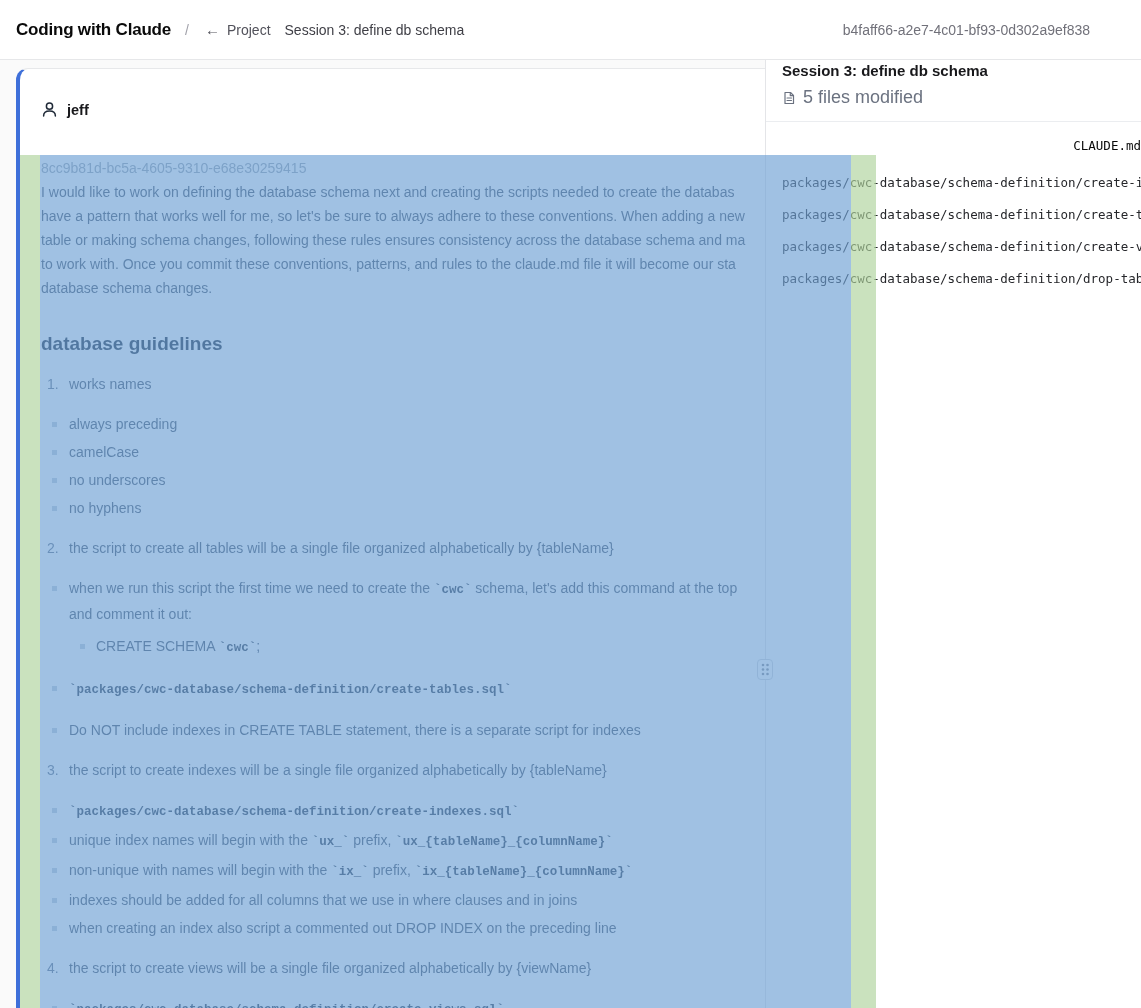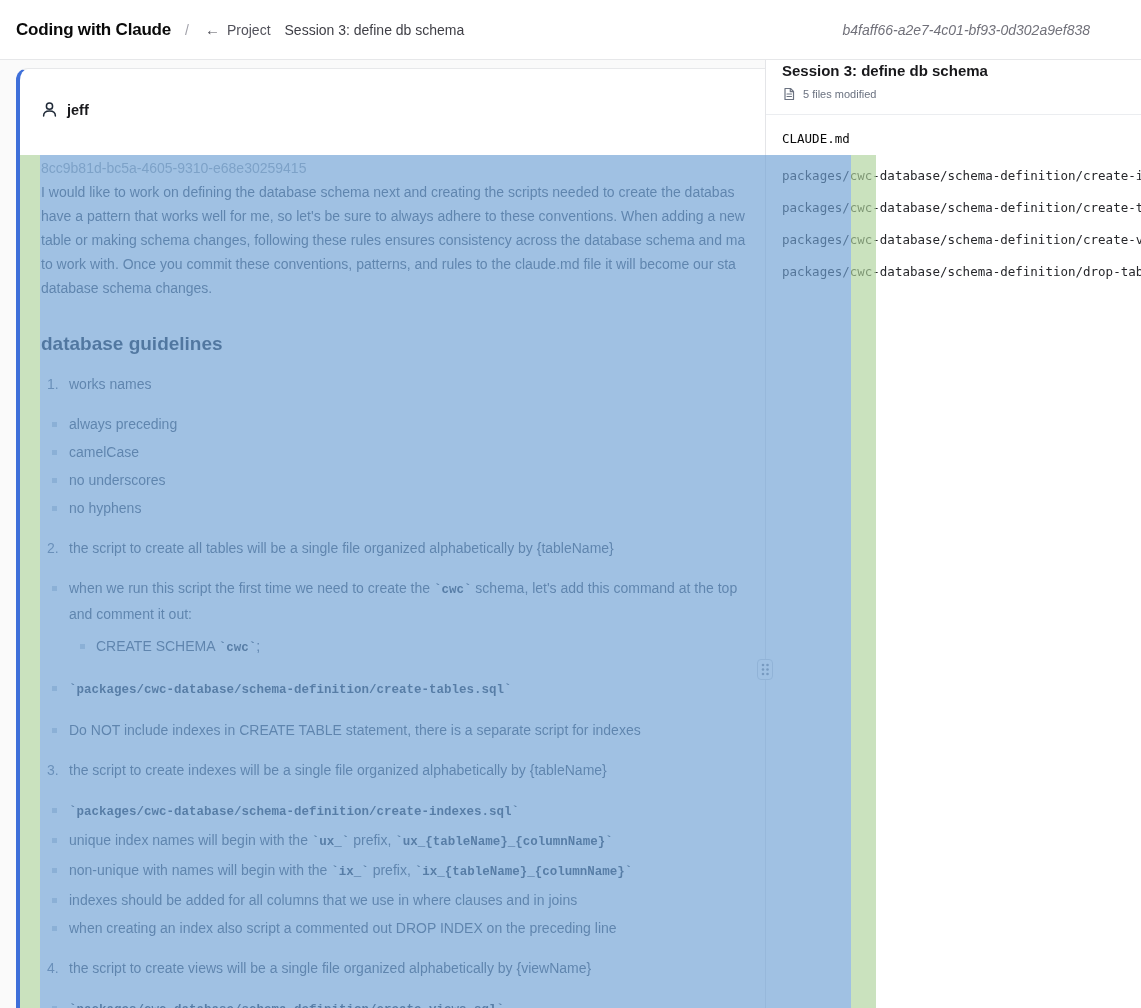--- a/index.html
+++ b/index.html
@@ -16,21 +16,21 @@
     position:absolute; top:0; left:0; right:0; height:60px;
     background:#ffffff; border-bottom:1px solid #e6e7e9;
     display:flex; align-items:center; padding:0 16px; z-index:60;
   }
   .app-title { font-size:17px; font-weight:700; color:#0a0a0a; letter-spacing:-0.2px; }
   .crumb-sep { margin-left:14px; color:#a1a1aa; font-size:14px; }
   .back-link { margin-left:16px; display:flex; align-items:center; gap:7px;
                color:#52525b; font-size:14px; cursor:pointer; }
   .back-arrow { font-size:15px; line-height:1; color:#52525b; }
   .crumb-session { margin-left:14px; color:#3f3f46; font-size:14px; }
-  .uuid { margin-left:auto; padding-right:35px; color:#71717a; font-size:14px;font-style:italic; }
+  .uuid { margin-left:auto; padding-right:35px; color:#71717a; font-size:14px; }
 
   
   .card {
     position:absolute; left:16px; top:68px; right:0; bottom:-20px;
     background:#ffffff;
     border:1px solid #e7e8ea;
     border-left:4px solid #3e6fd9;
     border-top-left-radius:12px;
     z-index:1;
   }
@@ -70,23 +70,23 @@
   }
 
   
   .panel {
     position:absolute; left:765px; top:48px; right:0; bottom:0;
     background:#ffffff; border-left:1px solid #e4e5e8; z-index:20;
   }
   .panel-head { padding:14px 16px 13px; border-bottom:1px solid #ebedf0; }
   .panel-title { font-size:15px; font-weight:700; color:#18181b; }
   .panel-sub { margin-top:8px; display:flex; align-items:center; gap:7px;
-               color:#6b7280; font-size:11px; }
+               color:#6b7280; font-size:18px; }
   .file-list { padding:15px 0 0 16px;
-               font-family:"DejaVu Sans Mono", monospace; font-size:12.5px; }
+               font-family:"DejaVu Sans Mono", monospace; font-size:12.5px;text-align:right; }
   .file-row { height:32px; line-height:18px; white-space:nowrap; overflow:hidden;
               color:#26272b; cursor:pointer; }
   .file-first { color:#0a0a0a; margin-bottom:5px; }
 
   
   .grip {
     position:absolute; left:757px; top:659px; width:16px; height:21px;
     background:#ffffff; border:1px solid #d4d7dc; border-radius:4px;
     z-index:30; display:flex; align-items:center; justify-content:center;
     cursor:col-resize;

